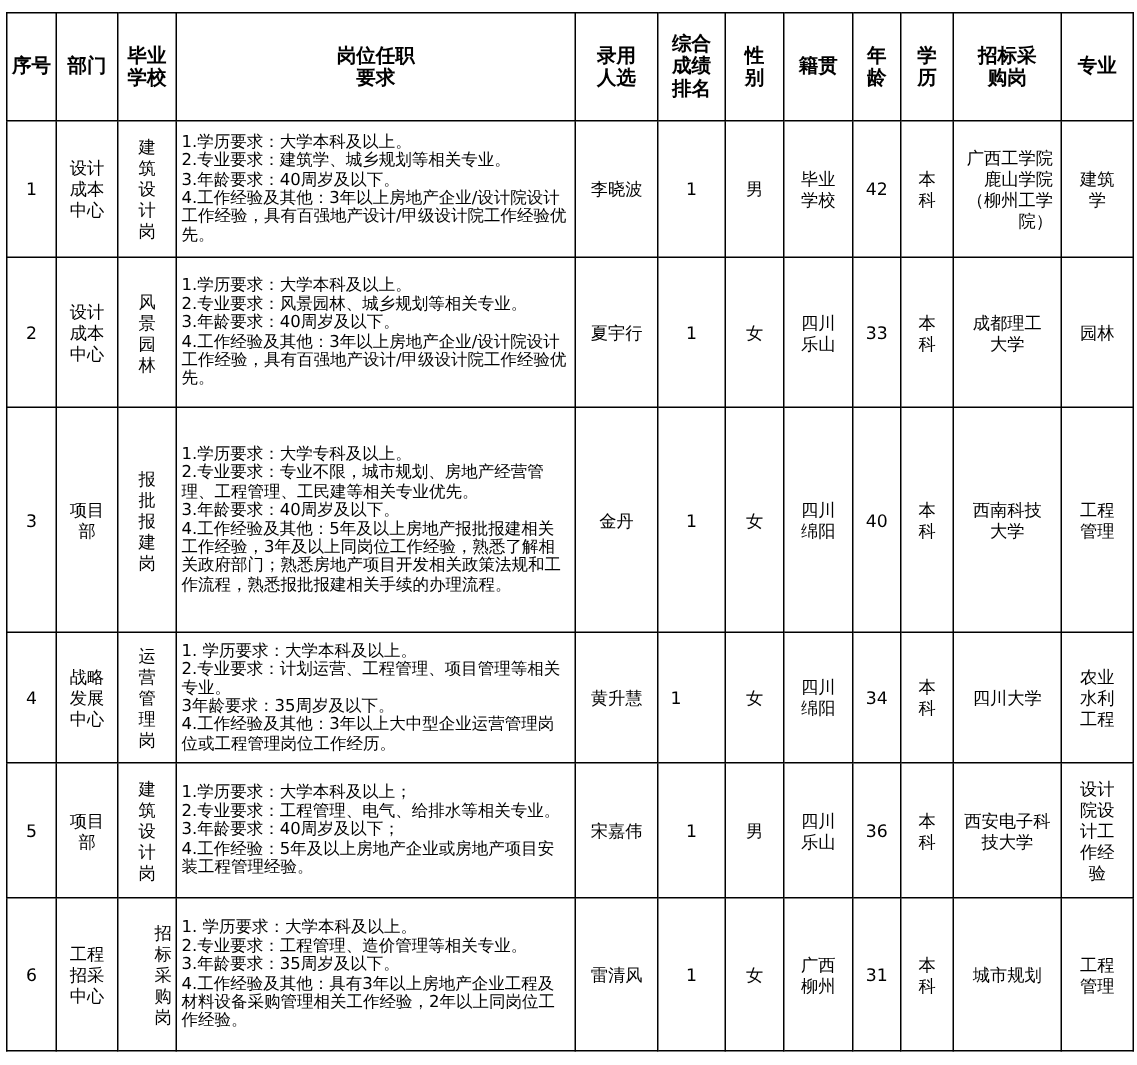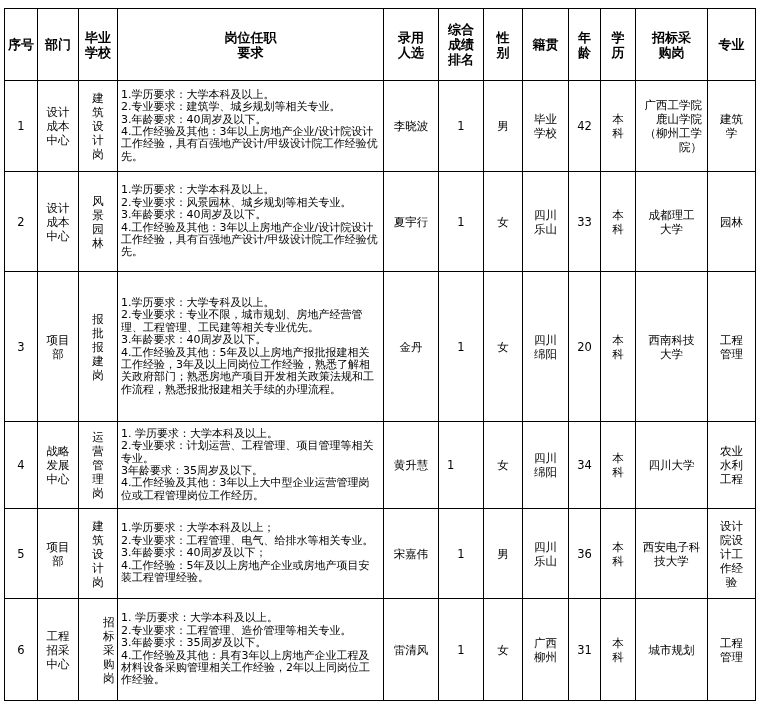--- a/index.html
+++ b/index.html
@@ -87,21 +87,21 @@
       <td class="narrow" style="padding:0 6px">项目部</td>
       <td class="narrow" style="padding:0 12px">报批报建岗</td>
       <td class="req">1.学历要求：大学专科及以上。
 2.专业要求：专业不限，城市规划、房地产经营管理、工程管理、工民建等相关专业优先。
 3.年龄要求：40周岁及以下。
 4.工作经验及其他：5年及以上房地产报批报建相关工作经验，3年及以上同岗位工作经验，熟悉了解相关政府部门；熟悉房地产项目开发相关政策法规和工作流程，熟悉报批报建相关手续的办理流程。</td>
       <td>金丹</td>
       <td>1</td>
       <td>女</td>
       <td class="narrow" style="padding:0 9px">四川绵阳</td>
-      <td>20</td>
+      <td>40</td>
       <td class="narrow" style="padding:0 10px">本科</td>
       <td class="narrow" style="padding:0 8px">西南科技大学</td>
       <td class="narrow" style="padding:0 9px">工程管理</td>
     </tr>
     <tr style="height:87px">
       <td>4</td>
       <td class="narrow" style="padding:0 6px">战略发展中心</td>
       <td class="narrow" style="padding:0 12px">运营管理岗</td>
       <td class="req">1. 学历要求：大学本科及以上。
 2.专业要求：计划运营、工程管理、项目管理等相关专业。

